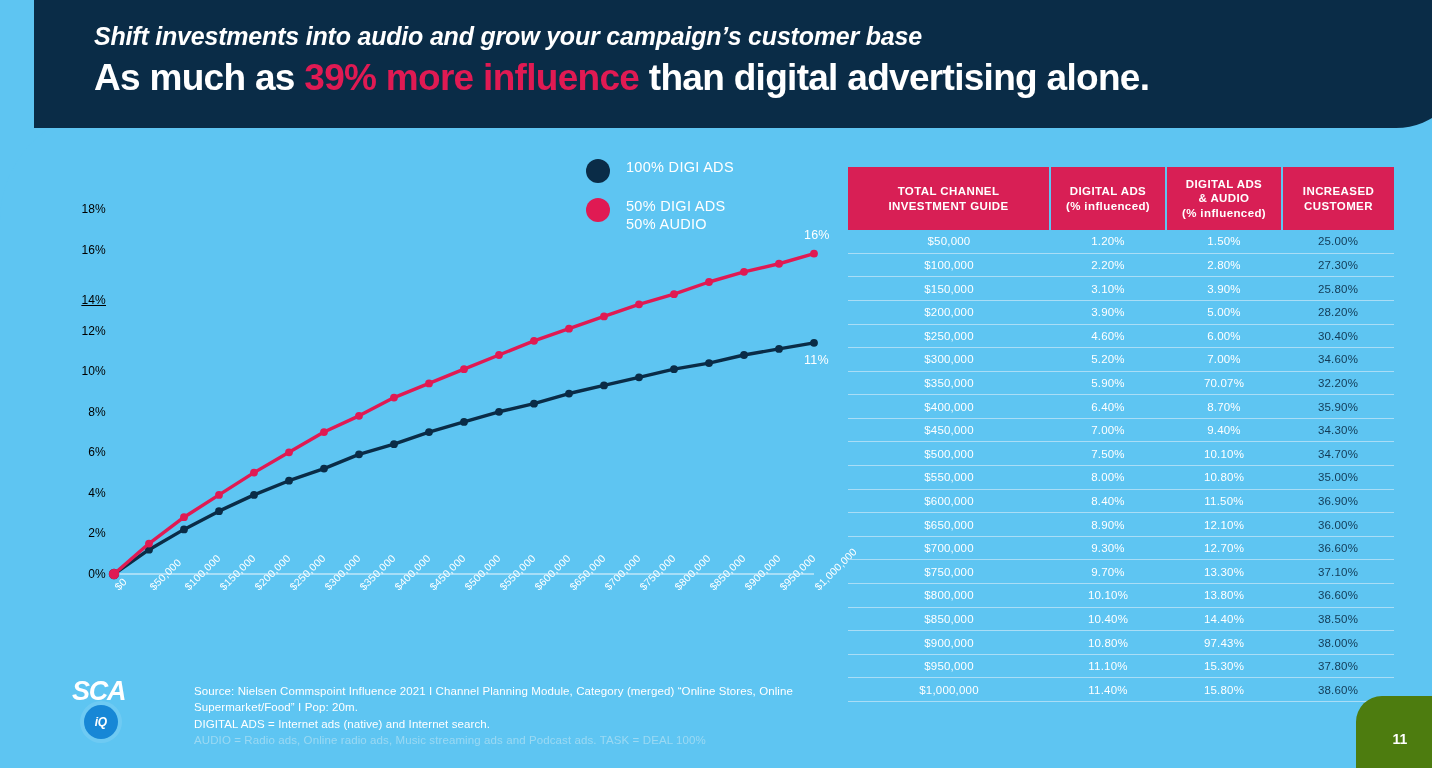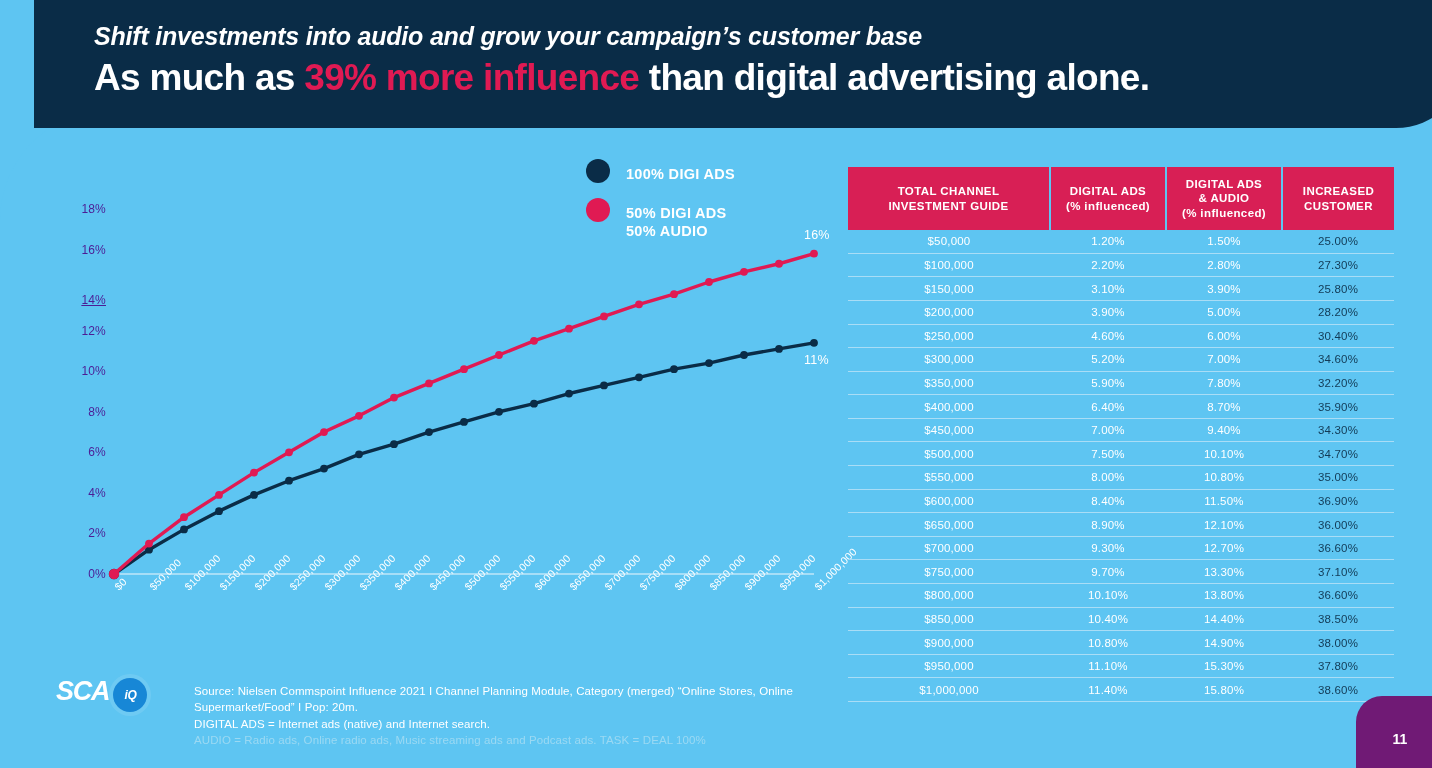--- a/index.html
+++ b/index.html
@@ -37,21 +37,21 @@
 
   
   #chart-block{position:absolute;left:46px;top:163px;width:780px;height:490px;z-index:4;}
   #chart-title{
     font-size:13.5px;font-weight:700;color:#ffffff;line-height:1.45;
     letter-spacing:0.1px;width:360px;
   }
   #plot-wrap{position:absolute;left:0;top:46px;width:780px;height:420px;}
   .ylabel{
     position:absolute;right:0;transform:translateY(-50%);
-    font-size:12px;color:#4c1d95;text-align:right;width:44px;
+    font-size:12px;color:#000000;text-align:right;width:44px;
     letter-spacing:0.2px;
   }
   #ytrack{position:absolute;left:0;top:0;width:60px;height:365px;}
   #plot{
     position:absolute;left:68px;top:0;width:700px;height:365px;
   }
   #plot svg{display:block;width:700px;height:365px;overflow:visible;}
   .xlabel{
     position:absolute;top:0;left:0;
     font-size:10.5px;color:#ffffff;white-space:nowrap;
@@ -63,22 +63,22 @@
     white-space:nowrap;letter-spacing:0.2px;
   }
 
   
   #legend{position:absolute;left:586px;top:158px;z-index:5;}
   .legend-row{display:flex;align-items:flex-start;margin-bottom:14px;}
   .legend-dot{
     width:24px;height:24px;border-radius:50%;flex:0 0 24px;margin-right:16px;margin-top:1px;
   }
   .legend-text{
-    font-size:14.5px;font-weight:700;color:#ffffff;line-height:1.25;
-    letter-spacing:0.3px;white-space:pre-line;margin-top:7px;
+    font-size:14.5px;font-weight:400;color:#ffffff;line-height:1.25;
+    letter-spacing:0.3px;white-space:pre-line;
   }
 
   
   #table-block{position:absolute;left:848px;top:167px;width:546px;z-index:4;}
   table{border-collapse:collapse;width:546px;table-layout:fixed;}
   thead th{
     background:#d81f55;color:#ffffff;font-size:11.5px;font-weight:700;
     text-align:center;padding:10px 4px;line-height:1.25;letter-spacing:0.4px;
     border-right:2px solid #5ec5f2;white-space:pre-line;vertical-align:middle;
   }
@@ -91,40 +91,40 @@
   }
   tbody tr:first-child td{border-top:none;}
   tbody tr:last-child td{border-bottom:1px solid #a9ddf6;}
   td.c-inc{color:#123a55;}
   col.c0{width:202px;}
   col.c1{width:116px;}
   col.c2{width:116px;}
   col.c3{width:112px;}
 
   
-  #logo{position:absolute;left:56px;top:678px;z-index:5;display:flex;align-items:flex-start;}
+  #logo{position:absolute;left:72px;top:678px;z-index:5;display:flex;align-items:center;flex-direction:column;}
   #logo-sca{
     font-size:27px;font-weight:700;color:#ffffff;font-style:italic;
     letter-spacing:-1.2px;line-height:1;
   }
   #logo-iq{
     width:34px;height:34px;border-radius:50%;background:#1787d6;
     margin-left:4px;display:flex;align-items:center;justify-content:center;
     font-size:12px;font-weight:700;color:#ffffff;font-style:italic;letter-spacing:-0.5px;
     box-shadow:0 0 0 4px rgba(255,255,255,0.10);
   }
   #source{
     position:absolute;left:194px;top:683px;width:660px;z-index:5;
     font-size:11.5px;line-height:1.42;color:#ffffff;letter-spacing:0.1px;
   }
   #source .faint{color:#9bd9f3;}
 
   #page-badge{
     position:absolute;right:0;bottom:0;width:76px;height:72px;
-    background:#701a75;border-top-left-radius:26px;z-index:6;
+    background:#4d7c0f;border-top-left-radius:26px;z-index:6;
     display:flex;align-items:center;justify-content:center;
     padding-top:14px;padding-left:12px;box-sizing:border-box;
   }
   #page-num{font-size:14px;font-weight:700;color:#ffffff;}
 </style>
 </head>
 <body>
 
 <div id="body-panel"></div>
 
@@ -292,21 +292,21 @@
         </tr>
         <tr>
           <td>$300,000</td>
           <td>5.20%</td>
           <td>7.00%</td>
           <td class="c-inc">34.60%</td>
         </tr>
         <tr>
           <td>$350,000</td>
           <td>5.90%</td>
-          <td>7.80%</td>
+          <td>70.07%</td>
           <td class="c-inc">32.20%</td>
         </tr>
         <tr>
           <td>$400,000</td>
           <td>6.40%</td>
           <td>8.70%</td>
           <td class="c-inc">35.90%</td>
         </tr>
         <tr>
           <td>$450,000</td>
@@ -358,21 +358,21 @@
         </tr>
         <tr>
           <td>$850,000</td>
           <td>10.40%</td>
           <td>14.40%</td>
           <td class="c-inc">38.50%</td>
         </tr>
         <tr>
           <td>$900,000</td>
           <td>10.80%</td>
-          <td>14.90%</td>
+          <td>97.43%</td>
           <td class="c-inc">38.00%</td>
         </tr>
         <tr>
           <td>$950,000</td>
           <td>11.10%</td>
           <td>15.30%</td>
           <td class="c-inc">37.80%</td>
         </tr>
         <tr>
           <td>$1,000,000</td>

